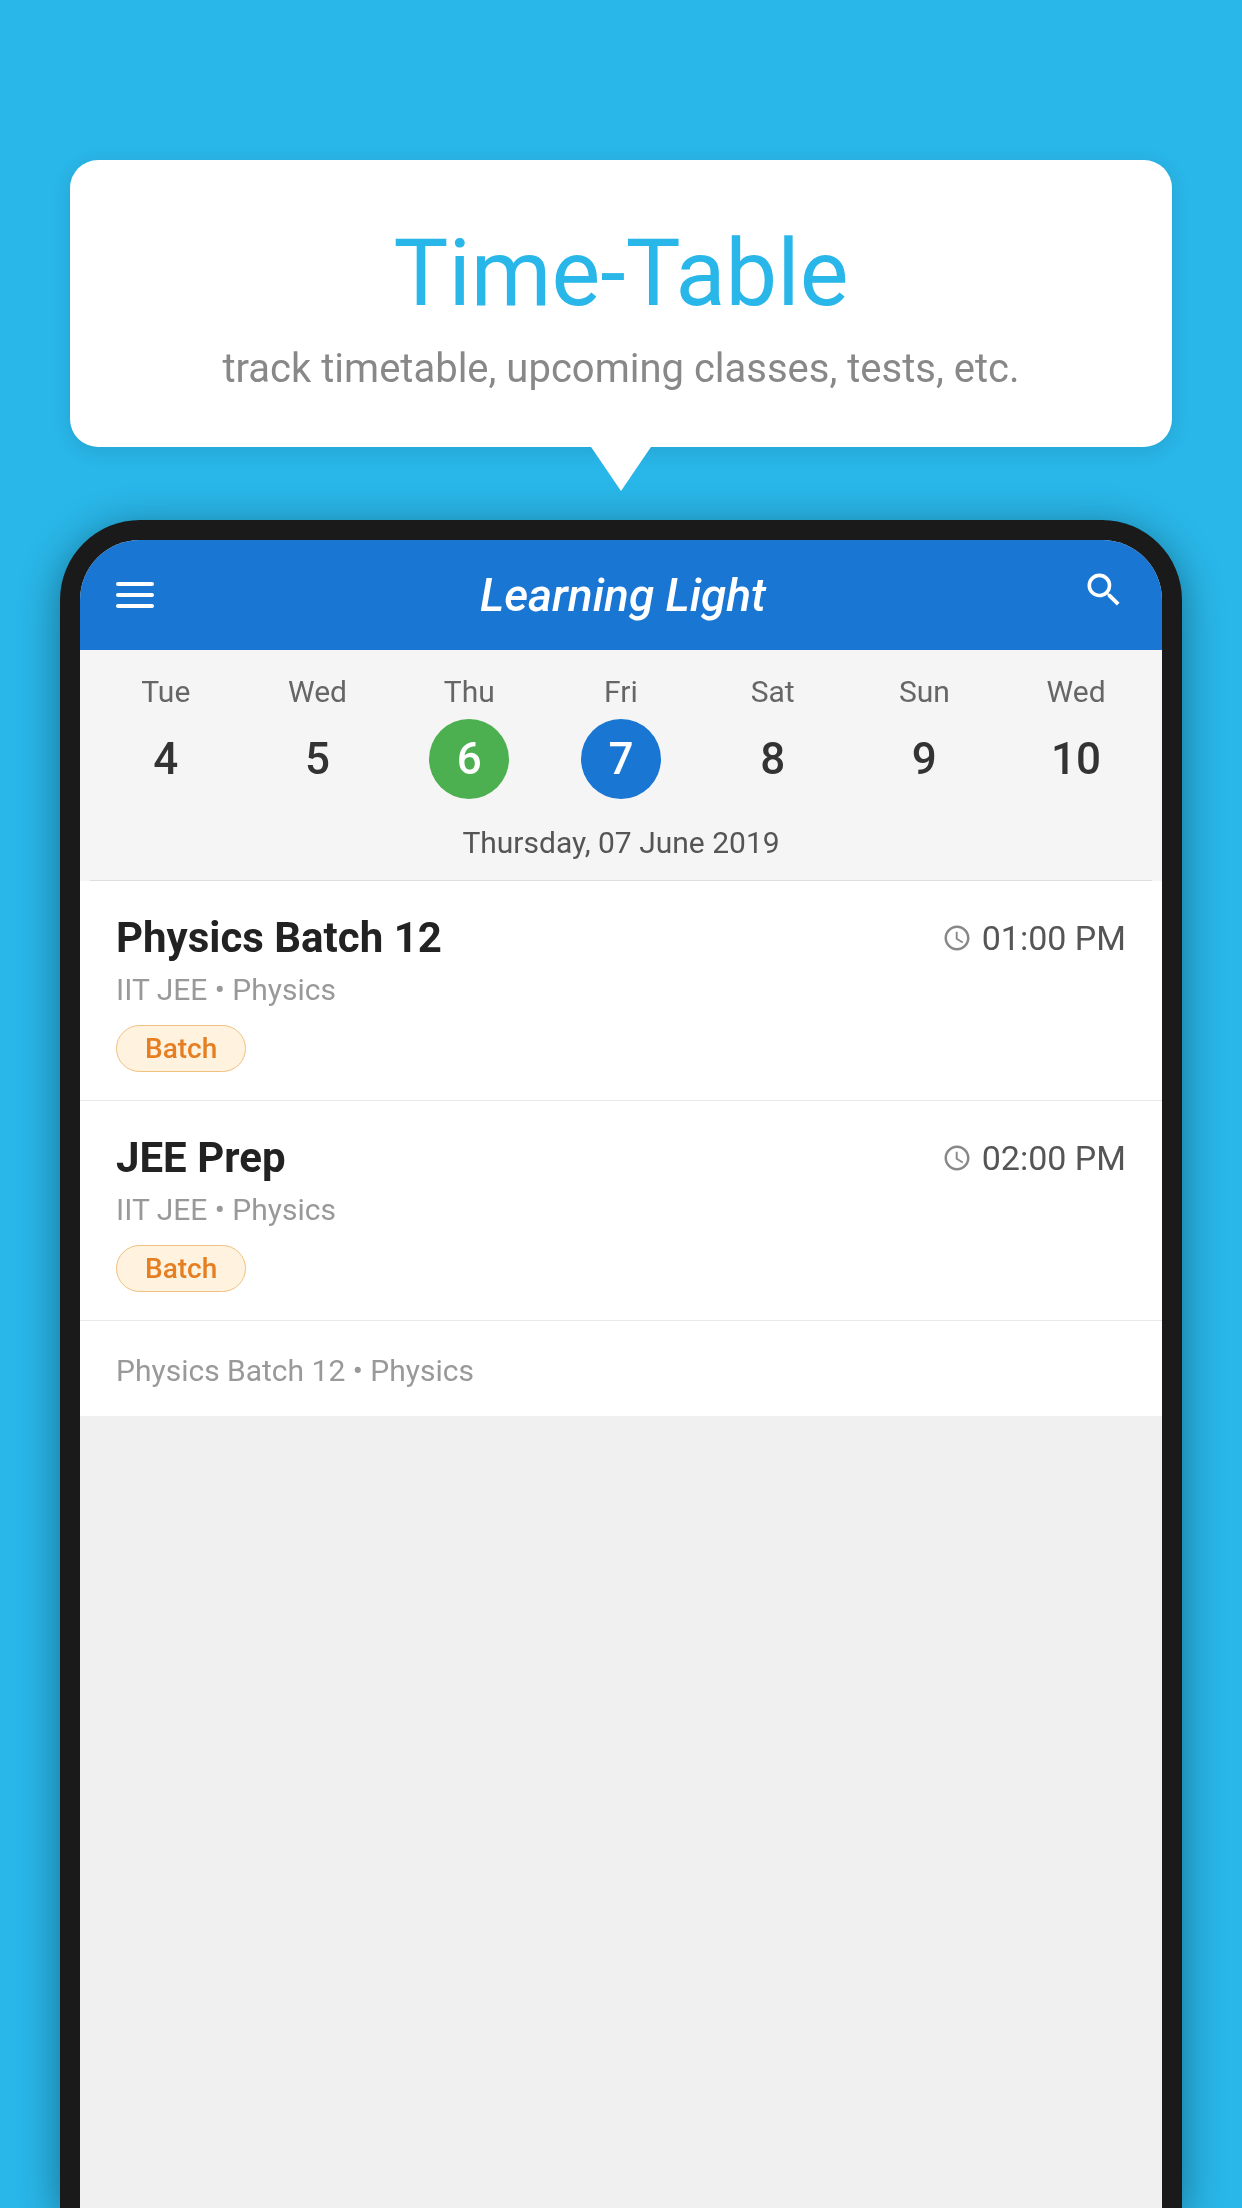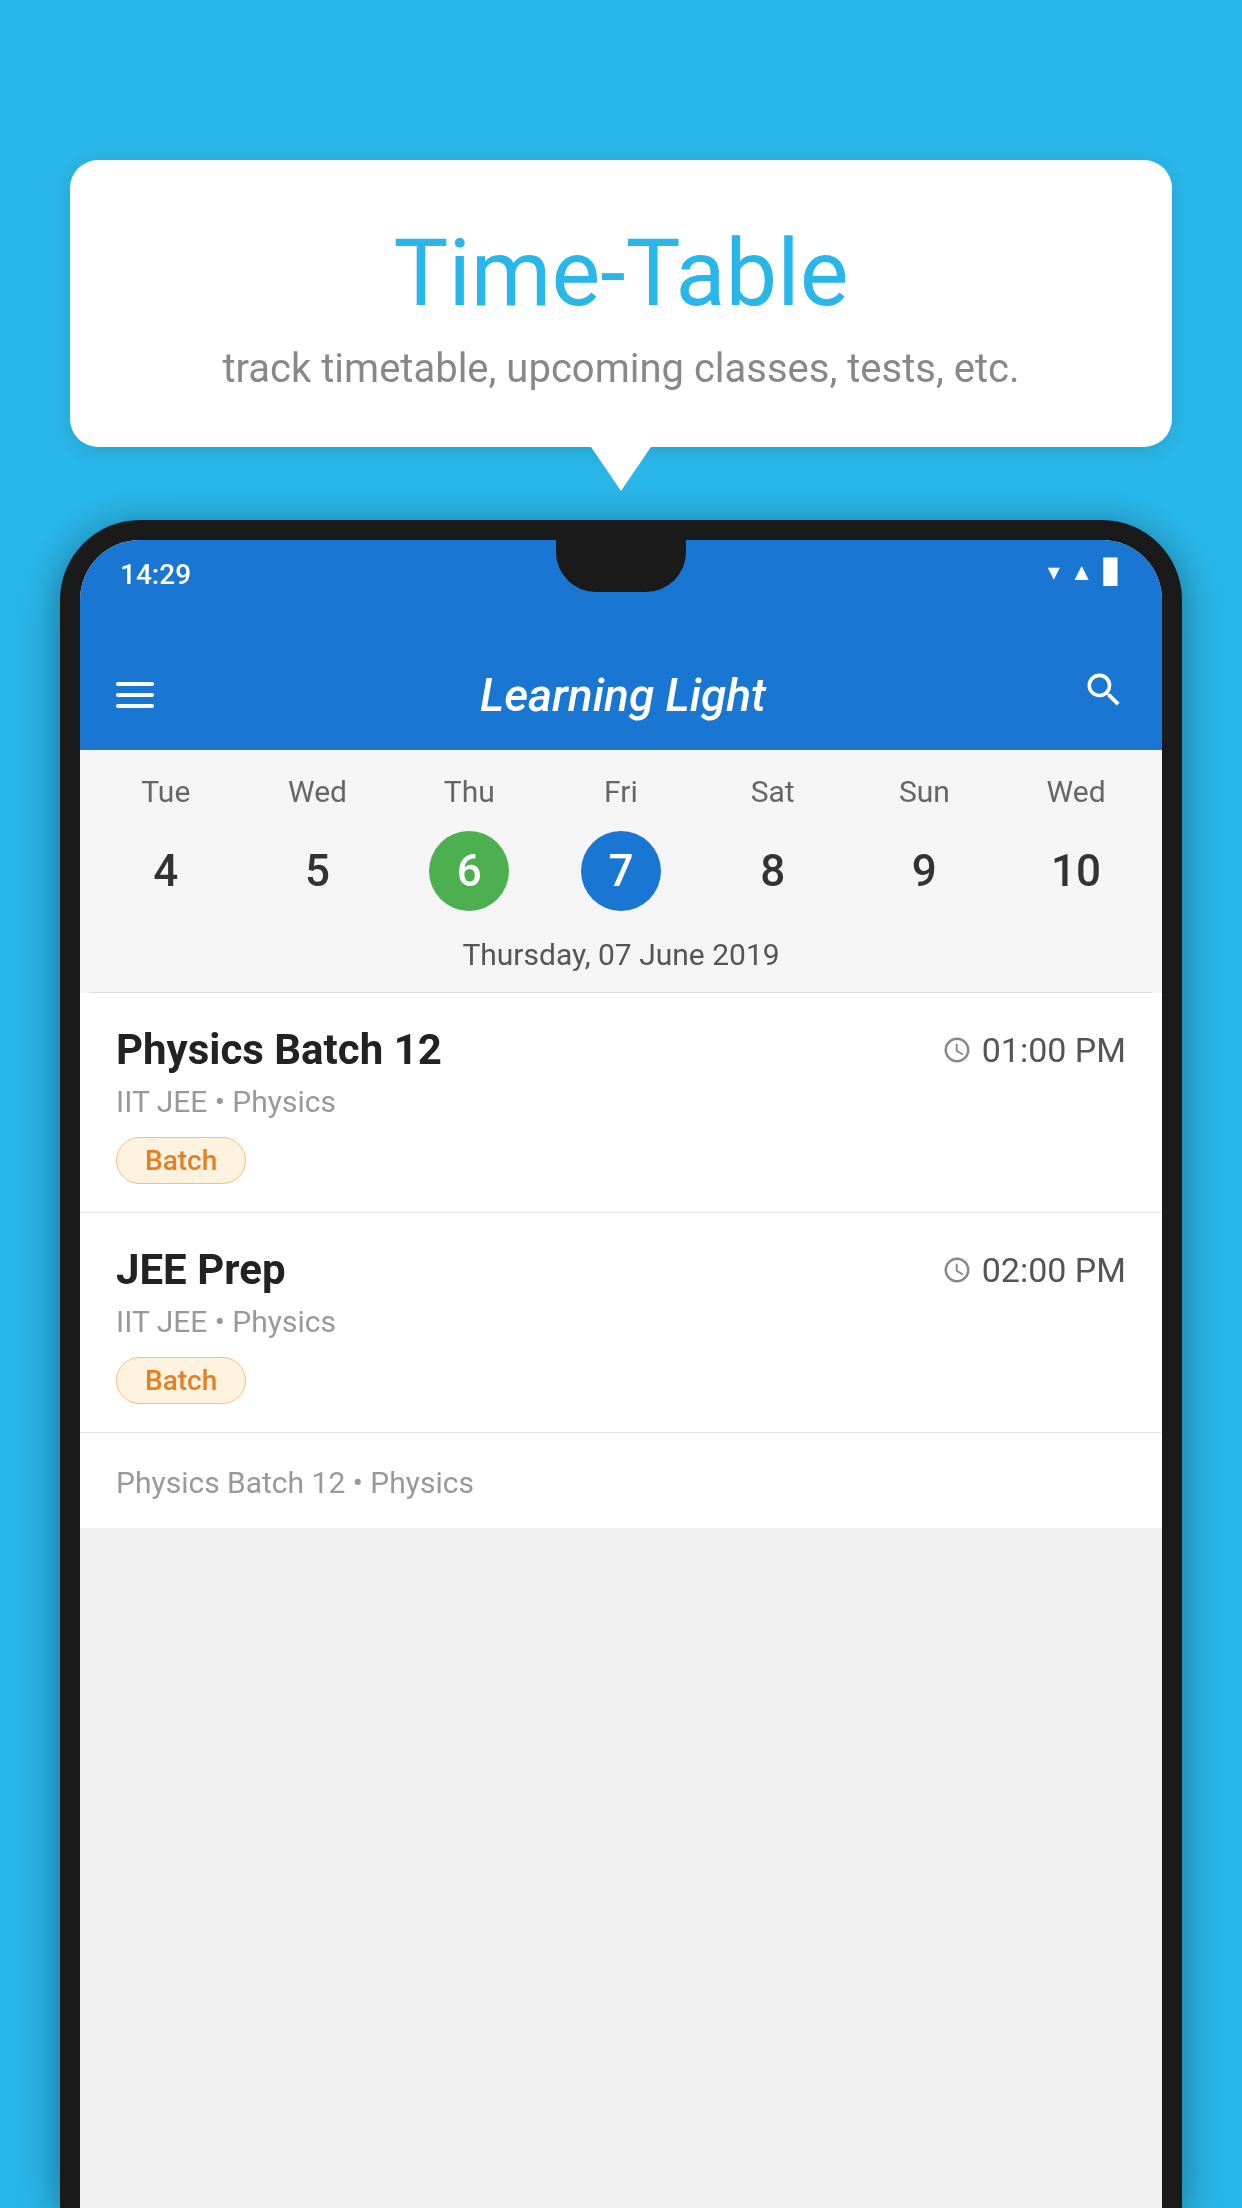--- a/index.html
+++ b/index.html
@@ -178,21 +178,21 @@
     .days-row {
       display: flex;
       justify-content: space-around;
       padding-bottom: 10px;
     }
 
     .day-col {
       display: flex;
       flex-direction: column;
       align-items: center;
-      gap: 22px;
+      gap: 10px;
       width: 130px;
       cursor: pointer;
     }
 
     .day-name {
       font-size: 30px;
       color: #666;
       font-weight: 400;
     }
 
@@ -288,29 +288,20 @@
 <div class="speech-bubble-container">
   <div class="speech-bubble">
     <div class="speech-bubble-title">Time-Table</div>
     <div class="speech-bubble-subtitle">track timetable, upcoming classes, tests, etc.</div>
   </div>
 </div>
 
 <div class="phone-frame">
   <div class="phone-screen">
 
-    <div class="notch-bar">
-      <span class="status-time">14:29</span>
-      <div class="notch-cutout"></div>
-      <div class="status-icons">
-        <span class="status-icon">▾</span>
-        <span class="status-icon">▲</span>
-        <span class="status-icon">▊</span>
-      </div>
-    </div>
 
     <div class="app-bar">
       <div class="menu-icon">
         <span></span>
         <span></span>
         <span></span>
       </div>
       <div class="app-title">Learning Light</div>
       <div class="search-icon">
         <svg width="44" height="44" viewBox="0 0 24 24" fill="white">

